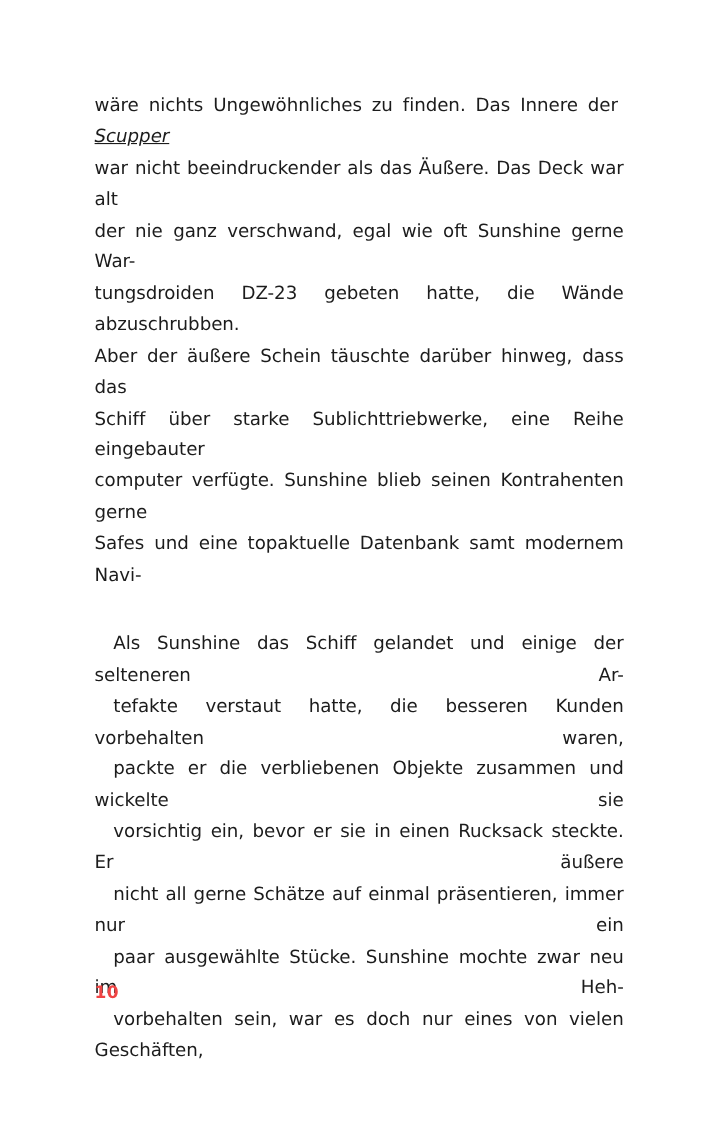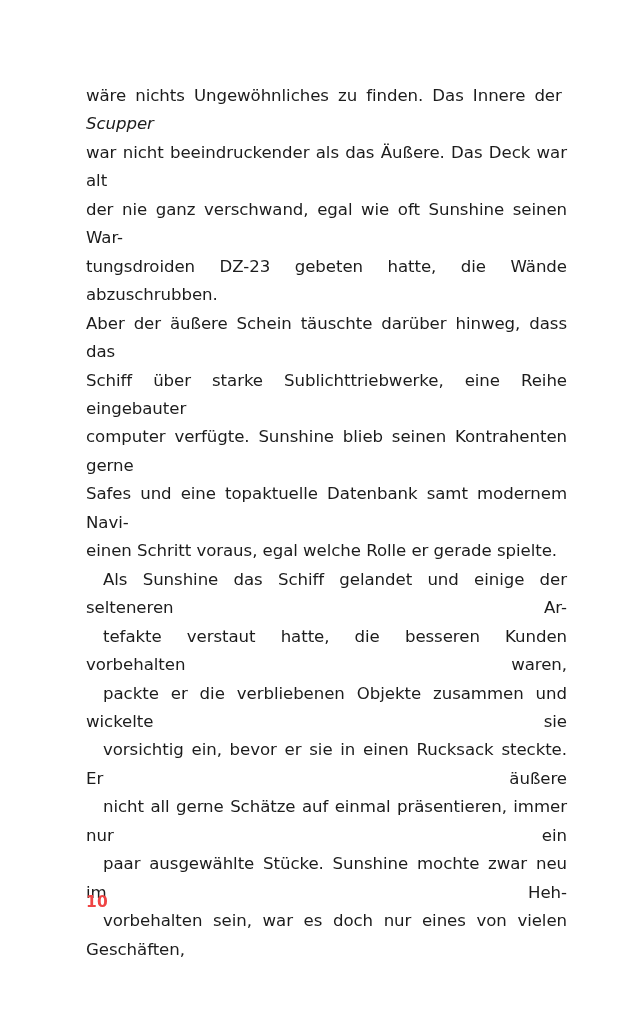--- a/index.html
+++ b/index.html
@@ -53,23 +53,25 @@
 
   
   .line {
     display: block;
     text-align: justify;
     text-align-last: justify;
     white-space: pre-wrap;
   }
   .line.last {
     text-align-last: left;
+    text-decoration: underline;
   }
   .line.first-indent {
     text-indent: 17px;
+    margin-top: 34px;
   }
 
   .page-number {
     position: absolute;
     left: 86px;
     top: 893px;
     font-size: 15.5px;
     font-weight: bold;
     color: #ef4444;
     letter-spacing: 0.2px;
@@ -78,27 +80,26 @@
 </head>
 <body>
 
 <div class="page">
 
   <div class="text-block">
 
     <p class="para">
       <span class="line">wäre nichts Ungewöhnliches zu finden. Das Innere der </span><span class="line last" style="display:inline"><span class="ship-name">Scupper</span></span>
       <span class="line">war nicht beeindruckender als das Äußere. Das Deck war alt</span>
-      <span class="line">der nie ganz verschwand, egal wie oft Sunshine seinen War-</span>
+      <span class="line">der nie ganz verschwand, egal wie oft Sunshine gerne War-</span>
       <span class="line">tungsdroiden DZ-23 gebeten hatte, die Wände abzuschrubben.</span>
       <span class="line">Aber der äußere Schein täuschte darüber hinweg, dass das</span>
       <span class="line">Schiff über starke Sublichttriebwerke, eine Reihe eingebauter</span>
       <span class="line">computer verfügte. Sunshine blieb seinen Kontrahenten gerne</span>
       <span class="line">Safes und eine topaktuelle Datenbank samt modernem Navi-</span>
-      <span class="line last">einen Schritt voraus, egal welche Rolle er gerade spielte.</span>
     </p>
 
     <p class="para indented">
       <span class="line first-indent">Als Sunshine das Schiff gelandet und einige der selteneren Ar-</span>
       <span class="line">tefakte verstaut hatte, die besseren Kunden vorbehalten waren,</span>
       <span class="line">packte er die verbliebenen Objekte zusammen und wickelte sie</span>
       <span class="line">vorsichtig ein, bevor er sie in einen Rucksack steckte. Er äußere</span>
       <span class="line">nicht all gerne Schätze auf einmal präsentieren, immer nur ein</span>
       <span class="line">paar ausgewählte Stücke. Sunshine mochte zwar neu im Heh-</span>
       <span class="line">vorbehalten sein, war es doch nur eines von vielen Geschäften,</span>

